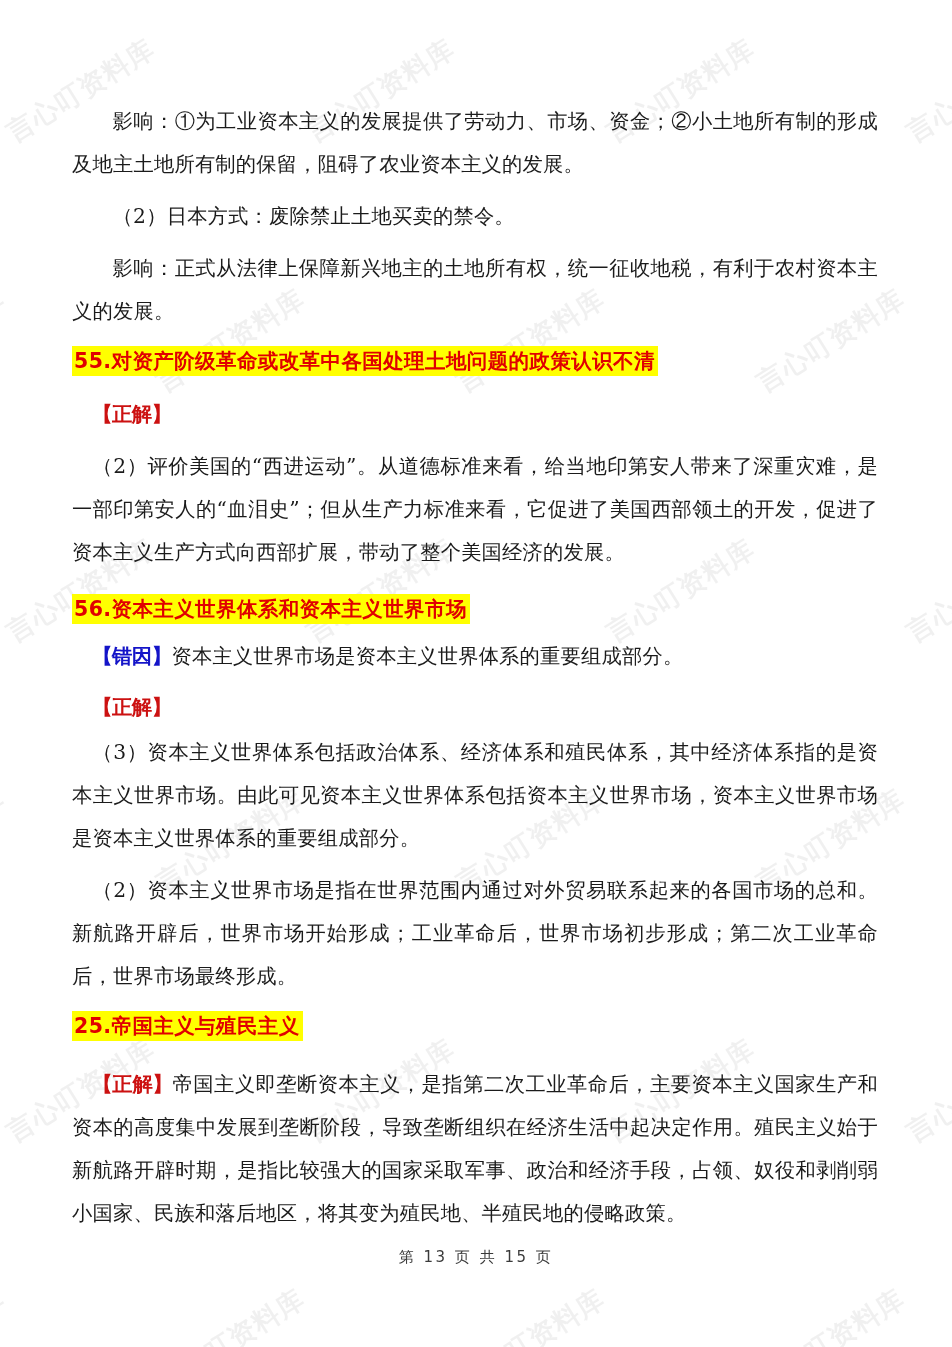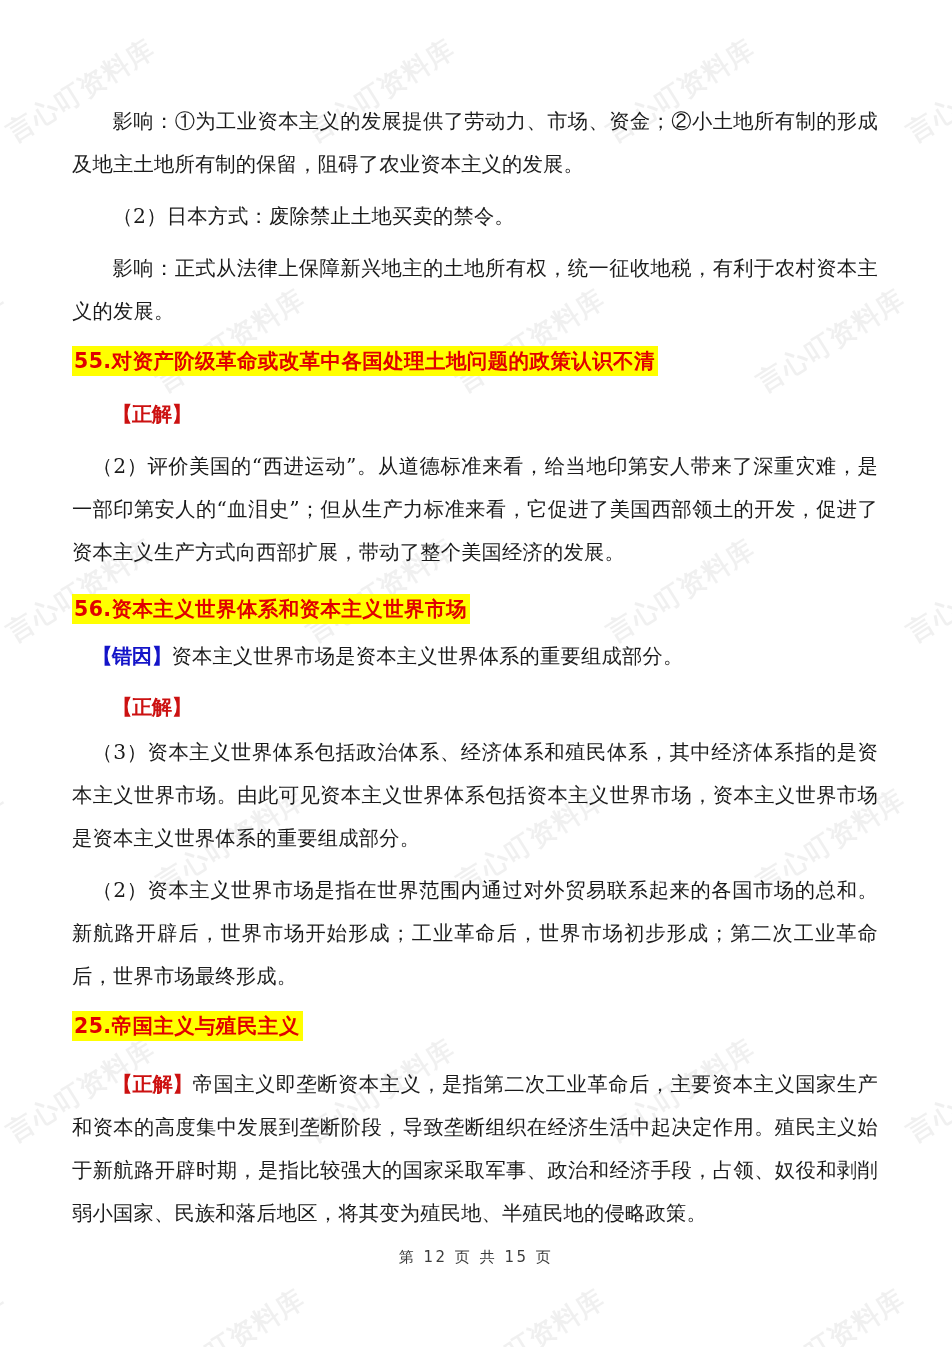--- a/index.html
+++ b/index.html
@@ -95,21 +95,20 @@
     color: #1414C8;
     font-weight: bold;
     font-family: "DejaVu Serif", "Liberation Serif", serif;
     letter-spacing: -0.5px;
   }
   .tag-right {
     color: #CC1111;
     font-weight: bold;
     font-family: "DejaVu Serif", "Liberation Serif", serif;
     letter-spacing: -0.5px;
-    margin-left: 20px;
   }
 
   
   p.tagline {
     margin: 0;
     font-size: 20.3px;
     line-height: 33.2px;
     text-indent: 1em;
   }
 
@@ -198,14 +197,14 @@
 
     <div class="heading-row">
       <span class="heading">25.帝国主义与殖民主义</span>
     </div>
     <div class="gap-m"></div>
     <div class="gap-m"></div>
     <p class="para num"><span class="tag-right">【正解】</span><span>帝国主义即垄断资本主义，是指第二次工业革命后，主要资本主义国家生产和资本的高度集中发展到垄断阶段，导致垄断组织在经济生活中起决定作用。殖民主义始于新航路开辟时期，是指比较强大的国家采取军事、政治和经济手段，占领、奴役和剥削弱小国家、民族和落后地区，将其变为殖民地、半殖民地的侵略政策。</span></p>
 
   </div>
 
-  <div id="page-footer">第 12 页 共 15 页</div>
+  <div id="page-footer">第 13 页 共 15 页</div>
 </div>
 
 </body></html>

